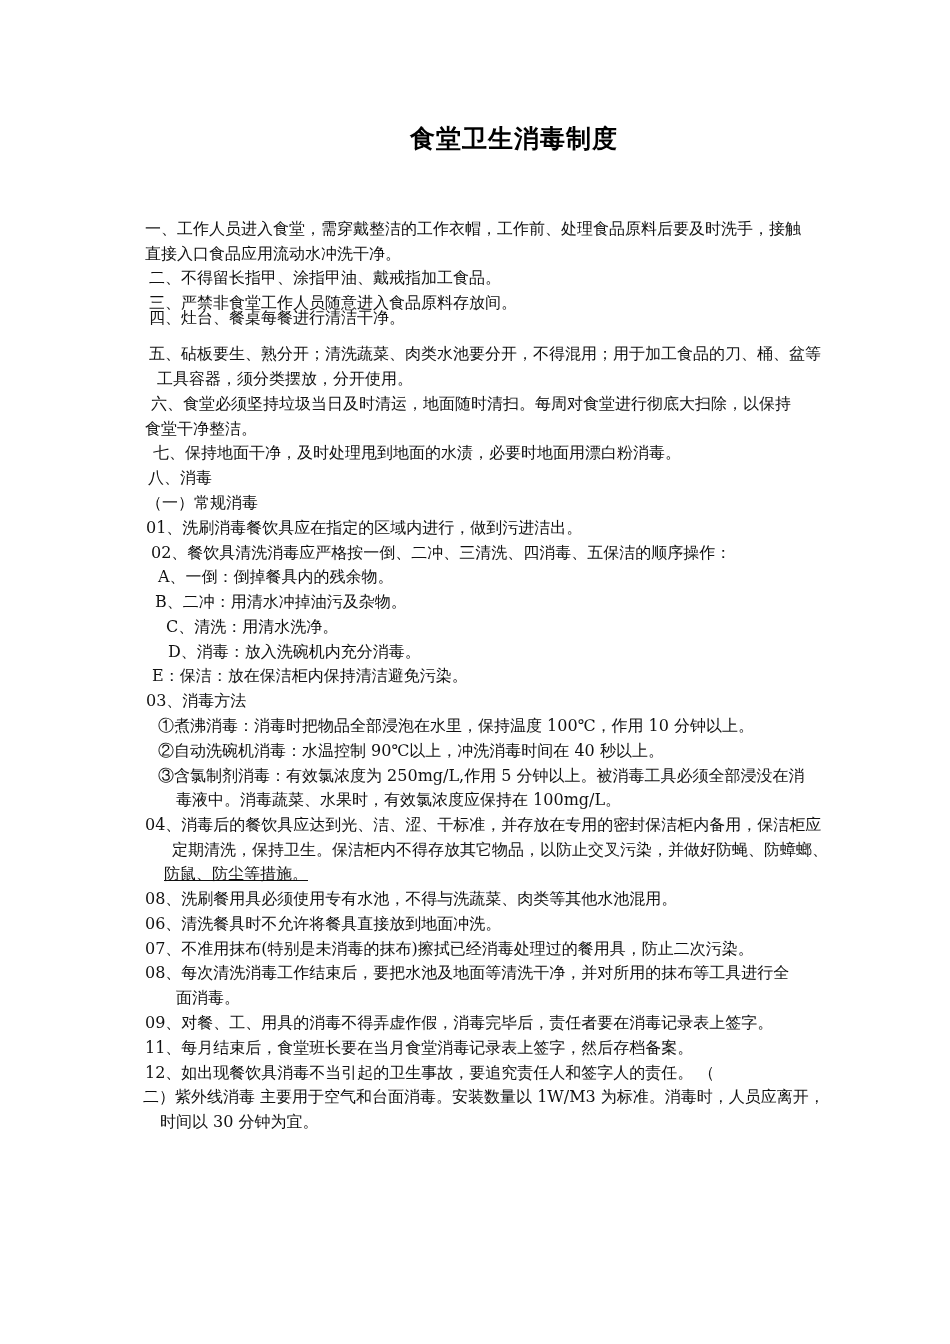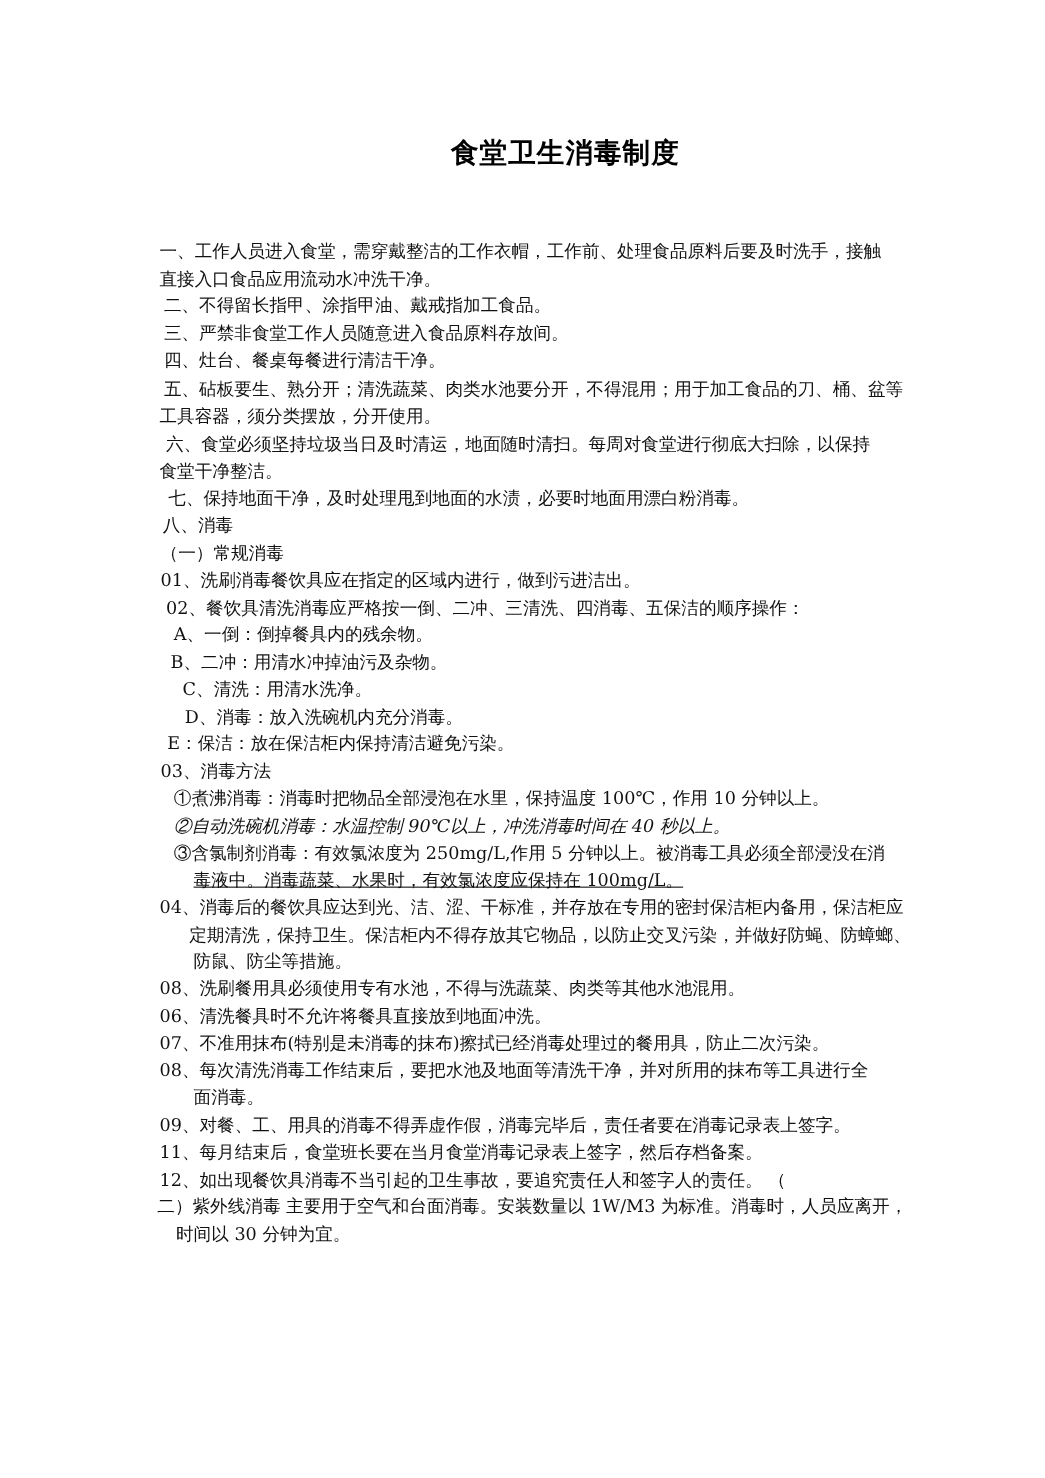--- a/index.html
+++ b/index.html
@@ -14,43 +14,43 @@
 </head>
 <body>
 
 <div class="page">
   <div class="title">食堂卫生消毒制度</div>
   <div id="body-lines">
       <div class="line" style="left: 145px; top: 219px;">一、工作人员进入食堂，需穿戴整洁的工作衣帽，工作前、处理食品原料后要及时洗手，接触</div>
       <div class="line" style="left: 145px; top: 244px;">直接入口食品应用流动水冲洗干净。</div>
       <div class="line" style="left: 149px; top: 268px;">二、不得留长指甲、涂指甲油、戴戒指加工食品。</div>
       <div class="line" style="left: 149px; top: 293px;">三、严禁非食堂工作人员随意进入食品原料存放间。</div>
-      <div class="line" style="left: 149px; top: 318px; text-align: center;">四、灶台、餐桌每餐进行清洁干净。</div>
+      <div class="line" style="left: 149px; top: 308px; text-align: center;">四、灶台、餐桌每餐进行清洁干净。</div>
       <div class="line" style="left: 149px; top: 344px;">五、砧板要生、熟分开；清洗蔬菜、肉类水池要分开，不得混用；用于加工食品的刀、桶、盆等</div>
-      <div class="line" style="left: 145px; top: 369px;">工具容器，须分类摆放，分开使用。</div>
+      <div class="line" style="left: 157px; top: 369px;">工具容器，须分类摆放，分开使用。</div>
       <div class="line" style="left: 151px; top: 394px;">六、食堂必须坚持垃圾当日及时清运，地面随时清扫。每周对食堂进行彻底大扫除，以保持</div>
       <div class="line" style="left: 145px; top: 419px;">食堂干净整洁。</div>
       <div class="line" style="left: 153px; top: 443px;">七、保持地面干净，及时处理甩到地面的水渍，必要时地面用漂白粉消毒。</div>
       <div class="line" style="left: 148px; top: 468px;">八、消毒</div>
       <div class="line" style="left: 146px; top: 493px;">（一）常规消毒</div>
       <div class="line" style="left: 146px; top: 518px;">01、洗刷消毒餐饮具应在指定的区域内进行，做到污进洁出。</div>
       <div class="line" style="left: 151px; top: 543px;">02、餐饮具清洗消毒应严格按一倒、二冲、三清洗、四消毒、五保洁的顺序操作：</div>
       <div class="line" style="left: 158px; top: 567px;">A、一倒：倒掉餐具内的残余物。</div>
       <div class="line" style="left: 155px; top: 592px;">B、二冲：用清水冲掉油污及杂物。</div>
       <div class="line" style="left: 166px; top: 617px;">C、清洗：用清水洗净。</div>
       <div class="line" style="left: 168px; top: 642px;">D、消毒：放入洗碗机内充分消毒。</div>
       <div class="line" style="left: 152px; top: 666px;">E：保洁：放在保洁柜内保持清洁避免污染。</div>
       <div class="line" style="left: 146px; top: 691px;">03、消毒方法</div>
       <div class="line" style="left: 158px; top: 716px;">①煮沸消毒：消毒时把物品全部浸泡在水里，保持温度 100℃，作用 10 分钟以上。</div>
-      <div class="line" style="left: 158px; top: 741px; font-style: italic;">②自动洗碗机消毒：水温控制 90℃以上，冲洗消毒时间在 40 秒以上。</div>
+      <div class="line" style="left: 158px; top: 741px;">②自动洗碗机消毒：水温控制 90℃以上，冲洗消毒时间在 40 秒以上。</div>
       <div class="line" style="left: 158px; top: 766px;">③含氯制剂消毒：有效氯浓度为 250mg/L,作用 5 分钟以上。被消毒工具必须全部浸没在消</div>
-      <div class="line" style="left: 176px; top: 790px; text-decoration: underline;">毒液中。消毒蔬菜、水果时，有效氯浓度应保持在 100mg/L。</div>
+      <div class="line" style="left: 176px; top: 790px;">毒液中。消毒蔬菜、水果时，有效氯浓度应保持在 100mg/L。</div>
       <div class="line" style="left: 145px; top: 815px;">04、消毒后的餐饮具应达到光、洁、涩、干标准，并存放在专用的密封保洁柜内备用，保洁柜应</div>
       <div class="line" style="left: 172px; top: 840px;">定期清洗，保持卫生。保洁柜内不得存放其它物品，以防止交叉污染，并做好防蝇、防蟑螂、</div>
-      <div class="line" style="left: 176px; top: 864px;">防鼠、防尘等措施。</div>
+      <div class="line" style="left: 164px; top: 864px; text-decoration: underline;">防鼠、防尘等措施。</div>
       <div class="line" style="left: 145px; top: 889px;">08、洗刷餐用具必须使用专有水池，不得与洗蔬菜、肉类等其他水池混用。</div>
       <div class="line" style="left: 145px; top: 914px;">06、清洗餐具时不允许将餐具直接放到地面冲洗。</div>
       <div class="line" style="left: 145px; top: 939px;">07、不准用抹布(特别是未消毒的抹布)擦拭已经消毒处理过的餐用具，防止二次污染。</div>
       <div class="line" style="left: 145px; top: 963px;">08、每次清洗消毒工作结束后，要把水池及地面等清洗干净，并对所用的抹布等工具进行全</div>
       <div class="line" style="left: 176px; top: 988px;">面消毒。</div>
       <div class="line" style="left: 145px; top: 1013px;">09、对餐、工、用具的消毒不得弄虚作假，消毒完毕后，责任者要在消毒记录表上签字。</div>
       <div class="line" style="left: 145px; top: 1038px;">11、每月结束后，食堂班长要在当月食堂消毒记录表上签字，然后存档备案。</div>
       <div class="line" style="left: 145px; top: 1063px;">12、如出现餐饮具消毒不当引起的卫生事故，要追究责任人和签字人的责任。  （</div>
       <div class="line" style="left: 143px; top: 1087px;">二）紫外线消毒 主要用于空气和台面消毒。安装数量以 1W/M3 为标准。消毒时，人员应离开，</div>
       <div class="line" style="left: 160px; top: 1112px; text-align: right;">时间以 30 分钟为宜。</div>

